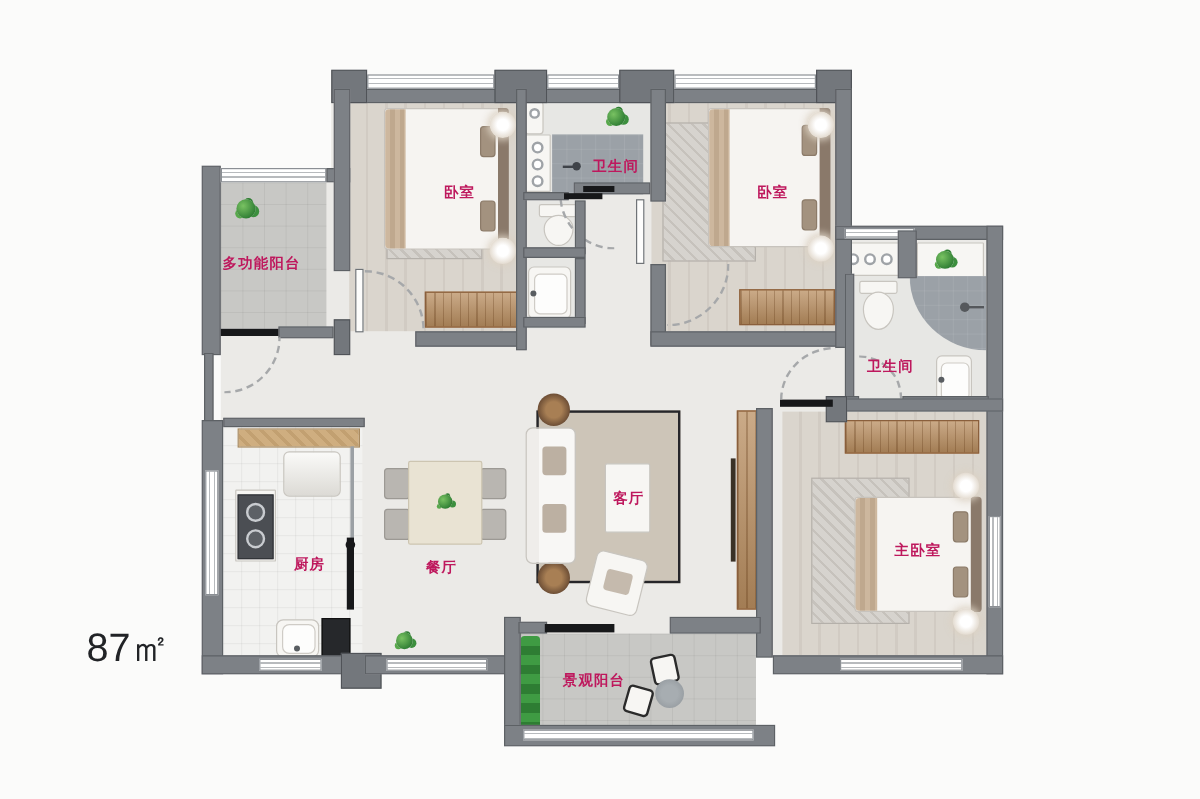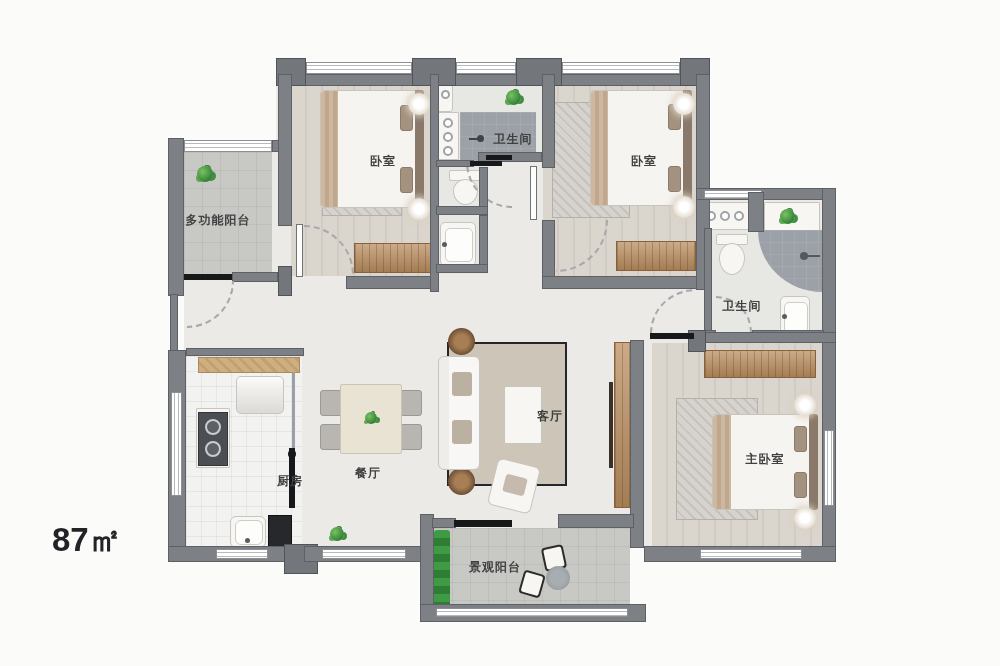--- a/index.html
+++ b/index.html
@@ -21,21 +21,21 @@
   .wood{background:#b98e60;background-image:repeating-linear-gradient(90deg,rgba(90,50,15,.28) 0 1px,transparent 1px 7px),linear-gradient(rgba(255,255,255,.25),rgba(0,0,0,.12));border:1px solid #8a5f3c;box-sizing:border-box;}
   .white-f{background:#f7f6f3;border:1px solid #c8c5bf;box-sizing:border-box;border-radius:3px;}
   .door-black{background:#17181a;}
   .door-leaf{background:#fdfdfc;border:1px solid #6f7377;box-sizing:border-box;}
   .arc{position:absolute;overflow:hidden;}
   .arc::before{content:'';position:absolute;width:200%;height:200%;border:2px dashed #a6a8aa;border-radius:50%;box-sizing:border-box;}
   .arc.tl::before{left:0;top:0;transform:translate(-50%,-50%);}
   .arc.tr::before{right:0;top:0;transform:translate(50%,-50%);}
   .arc.bl::before{left:0;bottom:0;transform:translate(-50%,50%);}
   .arc.br::before{right:0;bottom:0;transform:translate(50%,50%);}
-  .room-label{position:absolute;transform:translate(-50%,-50%);color:#404040;font-size:12px;font-weight:700;letter-spacing:1px;white-space:nowrap;}
+  .room-label{position:absolute;transform:translate(-50%,-50%);color:#be185d;font-size:12px;font-weight:700;letter-spacing:1px;white-space:nowrap;}
   .plant{position:absolute;border-radius:50%;background:radial-gradient(circle at 35% 35%,#79c262,#2e7d33 75%);
          box-shadow:6px 2px 0 -3px #3c8f3e,-5px 4px 0 -4px #57a84b,2px -5px 0 -4px #2e7d32;}
   .lamp{position:absolute;border-radius:50%;background:radial-gradient(circle,#ffffff 30%,#e4dcd1 70%,#cfc6ba);box-shadow:0 0 6px 2px rgba(220,210,195,.9);}
   .bed{position:absolute;background:#f6f4f1;border:1px solid #c7c3bd;border-radius:3px;}
   .bed .foot{position:absolute;left:0;top:0;bottom:0;width:17%;background:repeating-linear-gradient(90deg,#cdb79e 0 4px,#bfa88e 4px 8px);border-radius:3px 0 0 3px;}
   .bed .hb{position:absolute;right:-1px;top:-1px;bottom:-1px;width:9px;background:#8a796a;border-radius:0 3px 3px 0;}
   .pillow{position:absolute;width:13px;height:26px;background:#a3927f;border:1px solid #8c7b69;border-radius:3px;box-sizing:border-box;}
   .ring{position:absolute;border-radius:50%;border:2px solid #9fa3a7;background:#fff;box-sizing:border-box;}
   .chair{position:absolute;background:#b9b6b1;border:1px solid #9c9994;border-radius:3px;box-sizing:border-box;}
   .big-txt{position:absolute;color:#212326;font-weight:700;}
@@ -239,21 +239,21 @@
   <div class="abs wall" style="left:420px;top:604px;width:226px;height:18px;"></div>
   <div class="abs win" style="left:436px;top:608px;width:192px;height:9px;"></div>
 
   <div class="room-label" style="left:218px;top:220px;">多功能阳台</div>
   <div class="room-label" style="left:383px;top:161px;">卧室</div>
   <div class="abs" style="left:477px;top:135px;width:7px;height:7px;border-radius:50%;background:#3f4349;"></div>
   <div class="abs" style="left:469px;top:138px;width:9px;height:2px;background:#3f4349;"></div>
   <div class="room-label" style="left:513px;top:139px;">卫生间</div>
   <div class="room-label" style="left:644px;top:161px;">卧室</div>
   <div class="room-label" style="left:742px;top:306px;">卫生间</div>
-  <div class="room-label" style="left:258px;top:481px;margin-left:32px;">厨房</div>
+  <div class="room-label" style="left:258px;top:471px;">厨房</div>
   <div class="room-label" style="left:368px;top:473px;">餐厅</div>
-  <div class="room-label" style="left:550px;top:416px;">客厅</div>
+  <div class="room-label" style="left:524px;top:416px;">客厅</div>
   <div class="room-label" style="left:765px;top:459px;">主卧室</div>
   <div class="room-label" style="left:495px;top:567px;">景观阳台</div>
 
-  <div class="big-txt" style="left:52px;top:518px;font-size:33px;font-weight:700;">87㎡</div>
+  <div class="big-txt" style="left:72px;top:518px;font-size:33px;font-weight:400;">87㎡</div>
 
 </div>
 
 </body></html>

